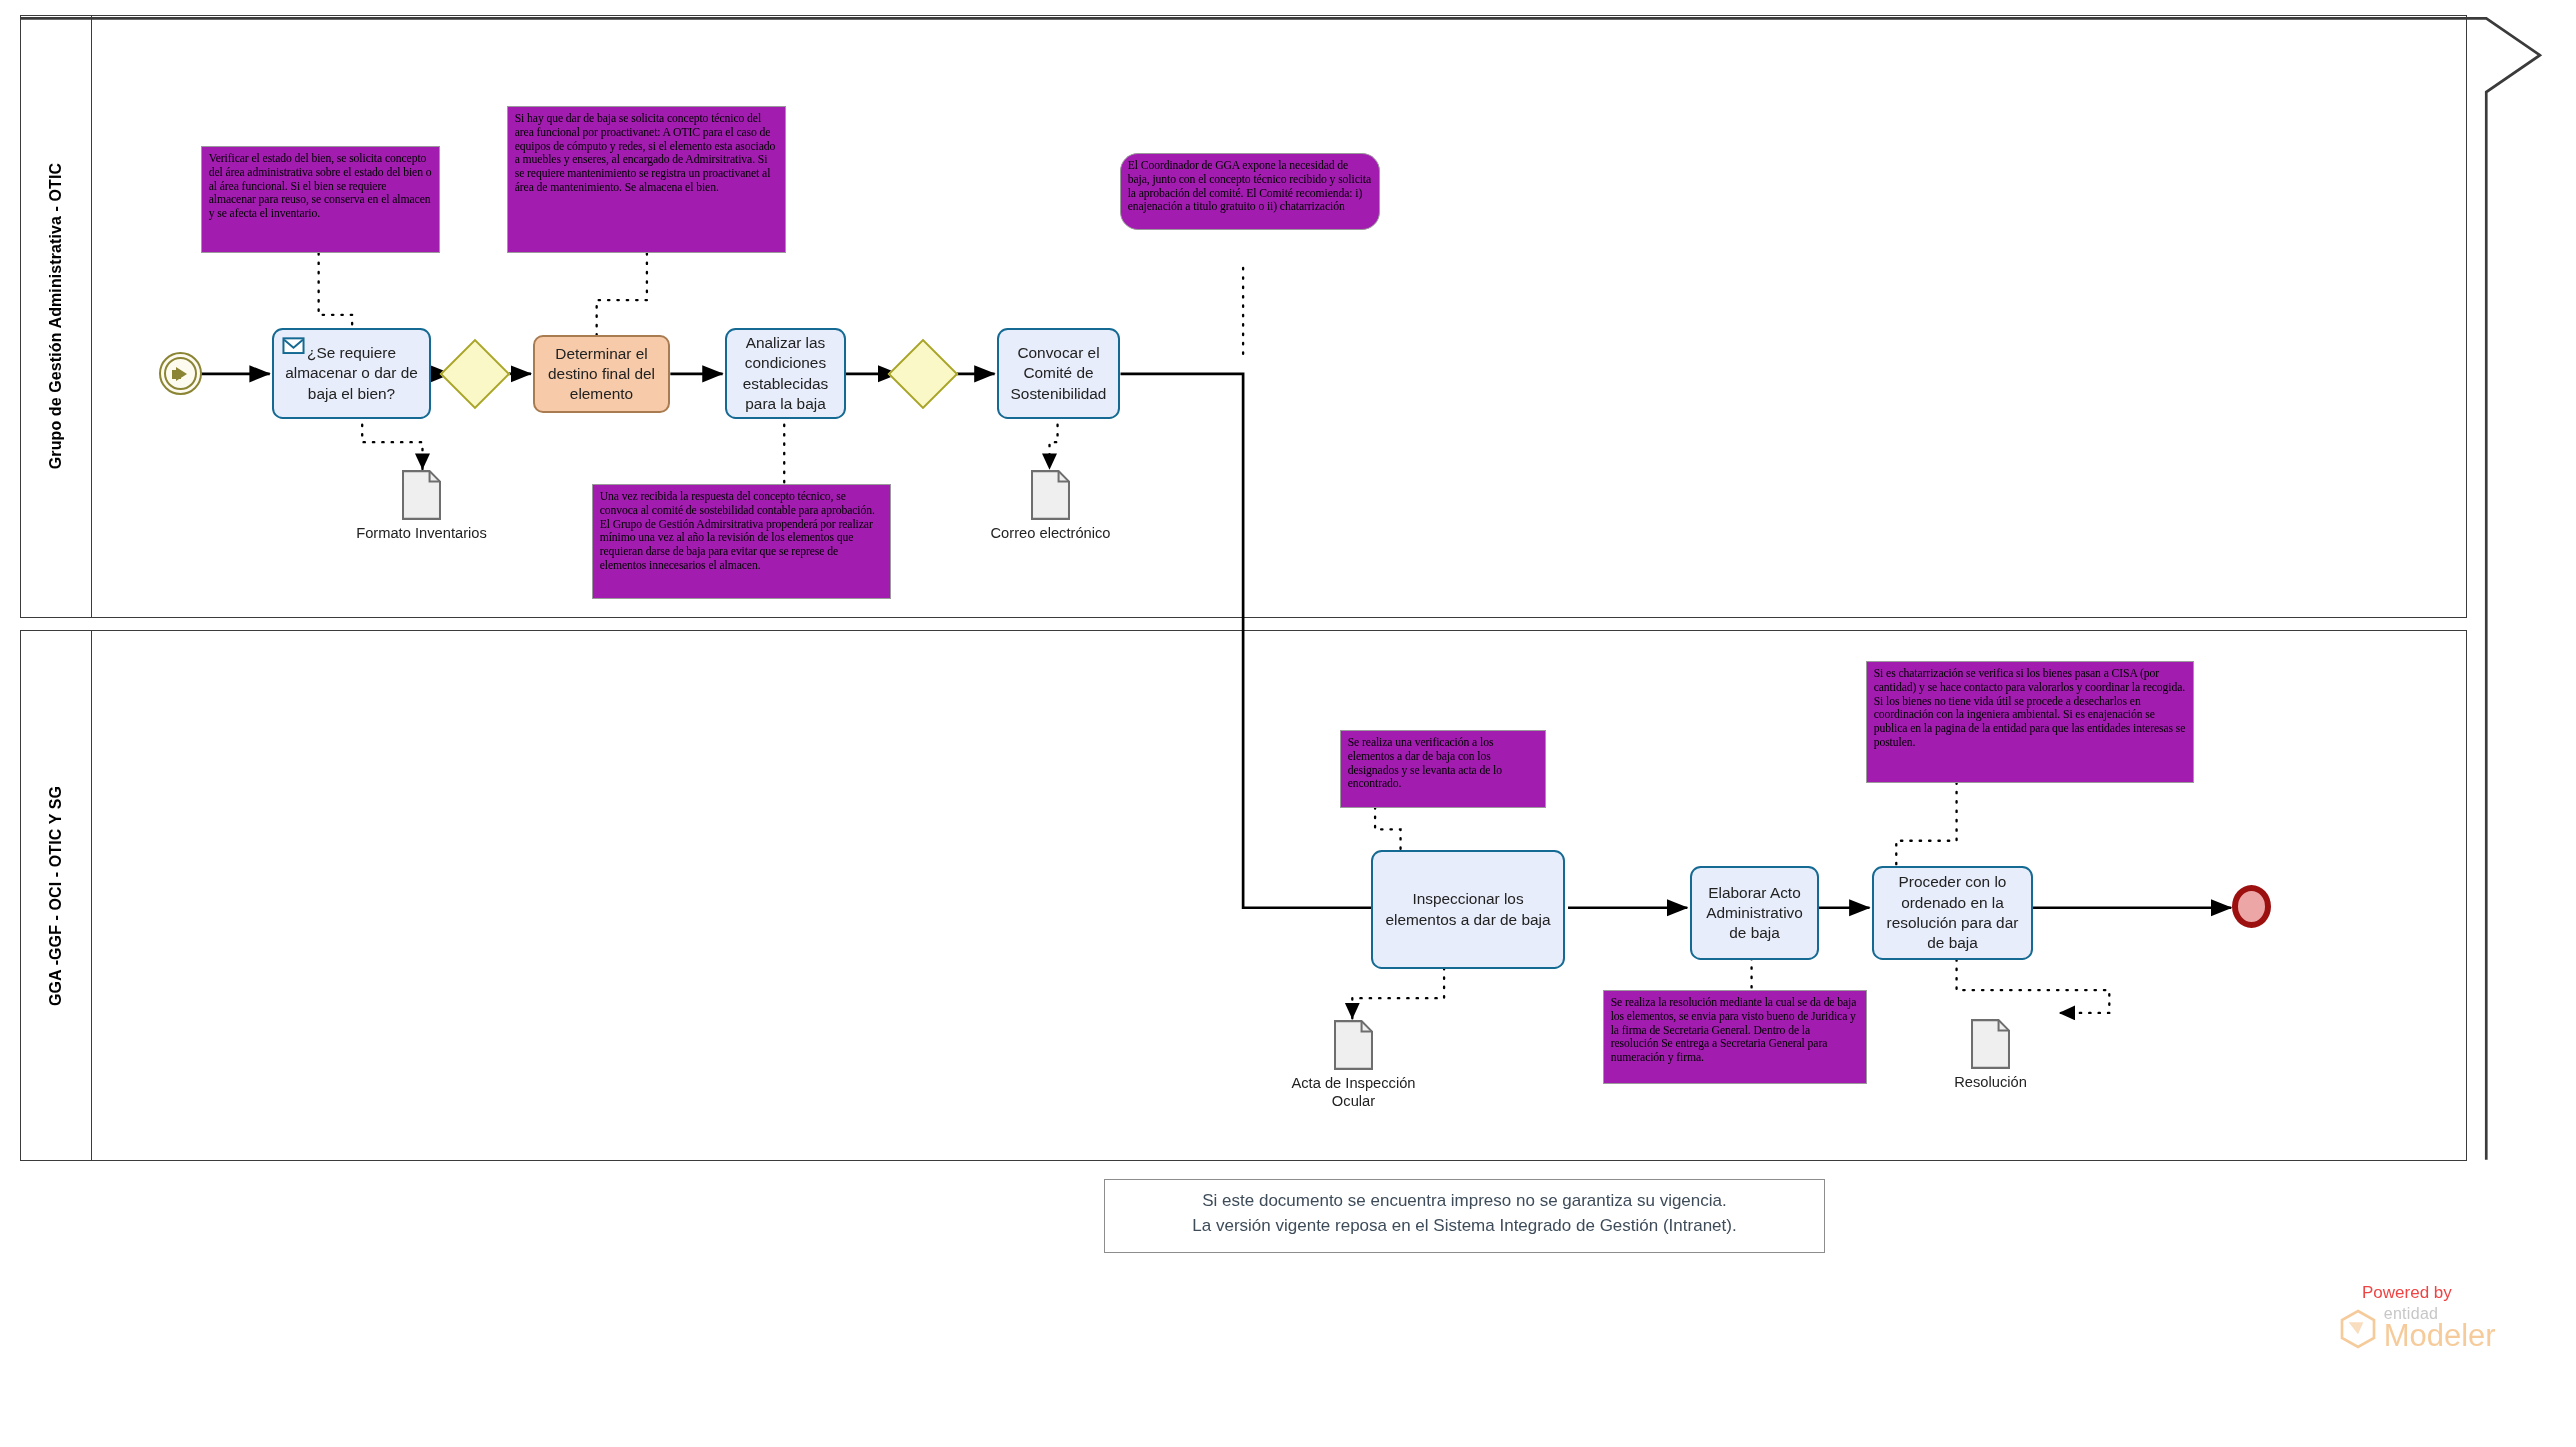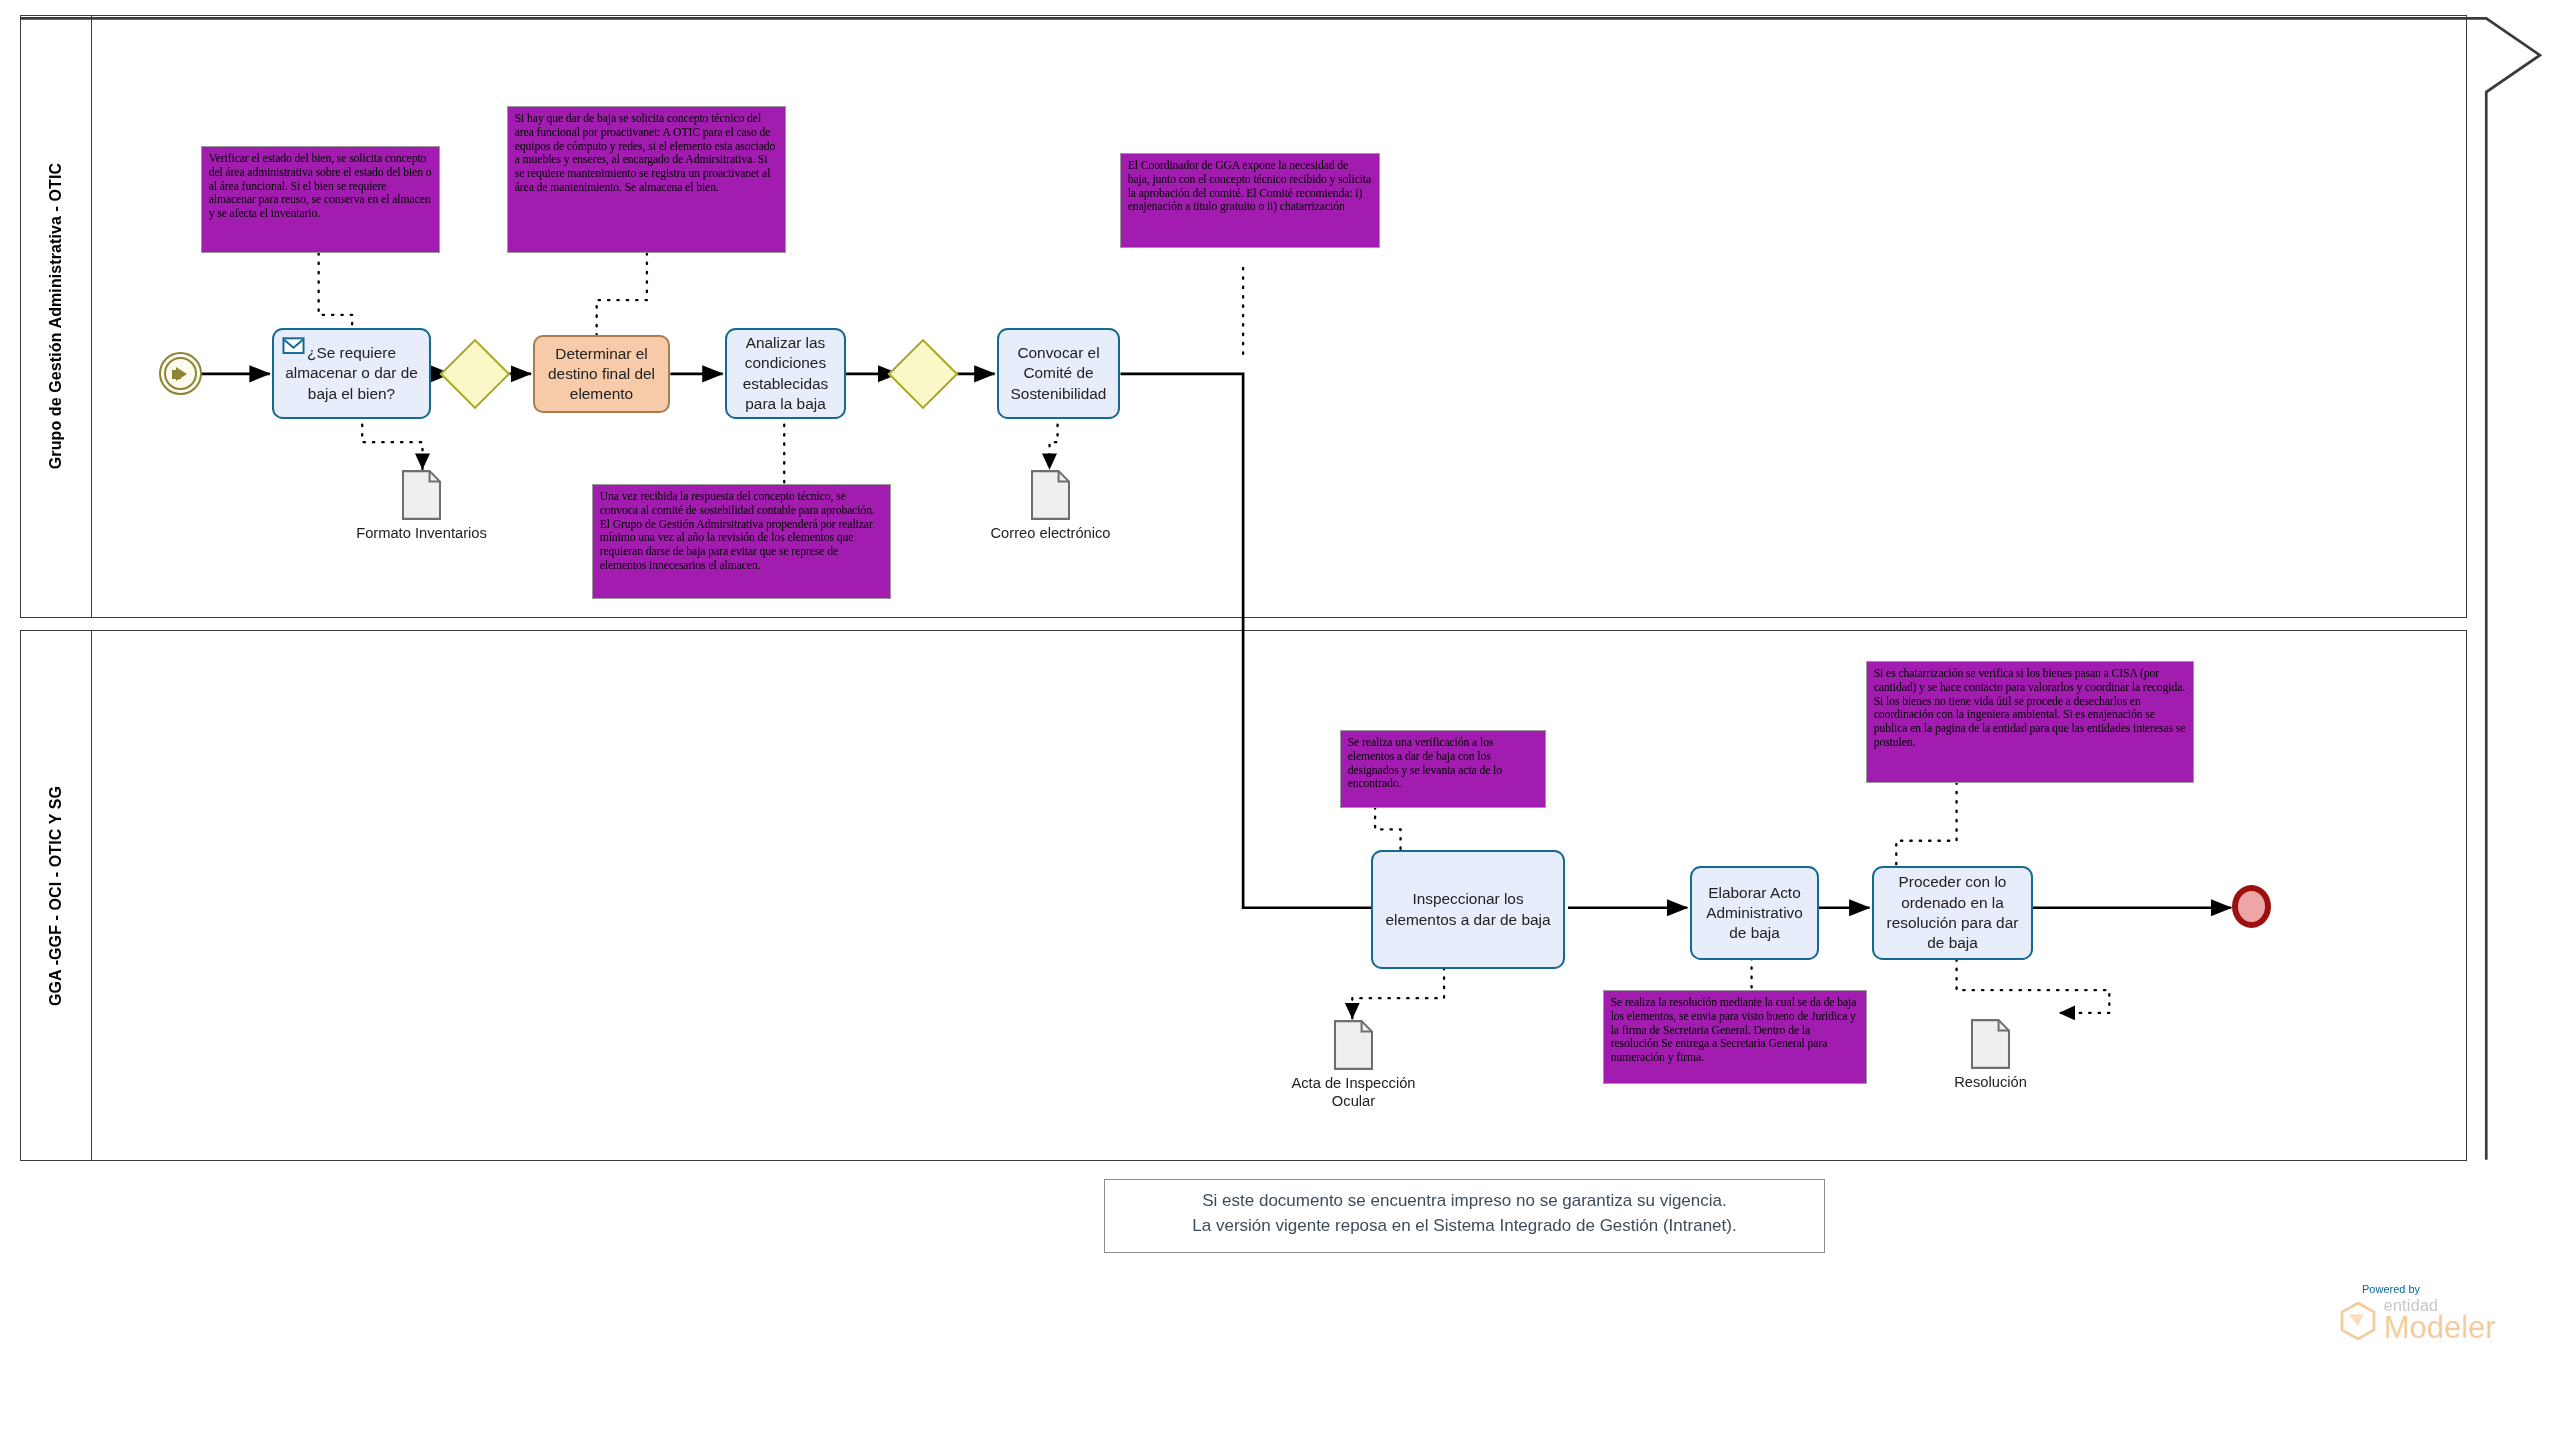--- a/index.html
+++ b/index.html
@@ -206,22 +206,22 @@
 
   
   .watermark {
     position: absolute;
     left: 2339px;
     top: 1283px;
     width: 201px;
     color: #c9c9c9;
   }
   .watermark .powered {
-    font-size: 11px;
-    color: #0369a1;
+    font-size: 17px;
+    color: #ef4444;
     margin-left: 23px;
   }
   .watermark .logo-row {
     display: flex;
     align-items: center;
     margin-top: 2.7px;
   }
   .watermark .hexwrap { width: 38px; height: 40px; }
   .watermark .words { margin-left: 6.7px; }
   .watermark .bizagi {
@@ -348,21 +348,21 @@
   <div class="task" style="left:1872px; top:866px; width:161px; height:94px;">
     <span class="tlabel">Proceder con lo ordenado en la resolución para dar de baja</span>
   </div>
 
   <div class="end-event" style="left:2232px; top:885px;"></div>
 
   <div class="annotation" style="left:201px; top:146px; width:239px; height:107px;">Verificar el estado del bien, se solicita concepto del área administrativa sobre el estado del bien o al área funcional.  Si el bien se requiere almacenar para reuso, se conserva en el almacen y se afecta el inventario.</div>
 
   <div class="annotation" style="left:507px; top:106px; width:279px; height:147px;">Si hay que dar de baja se solicita concepto técnico del area funcional por proactivanet: A OTIC para el caso de equipos de cómputo y redes, si el elemento esta asociado a muebles y enseres, al encargado de Admirsitrativa. Si se requiere mantenimiento se registra un proactivanet al área de mantenimiento. Se almacena el bien.</div>
 
-  <div class="annotation" style="left:1120px; top:153px; width:260px; height:95px;">El Coordinador de GGA expone la necesidad de baja, junto con el concepto técnico recibido y solicita la aprobación del comité. El Comité recomienda: i) enajenación a titulo gratuito o ii) chatarrización</div>
+  <div class="annotation" style="left:1120px; top:153px; width:260px; height:77px;border-radius:18px;">El Coordinador de GGA expone la necesidad de baja, junto con el concepto técnico recibido y solicita la aprobación del comité. El Comité recomienda: i) enajenación a titulo gratuito o ii) chatarrización</div>
 
   <div class="annotation" style="left:592px; top:484px; width:299px; height:115px;">Una vez recibida la respuesta del concepto técnico, se convoca al comité de sostebilidad contable para aprobación.  El Grupo de Gestión Admirsitrativa propenderá por realizar mínimo una vez al año la revisión de los elementos que requieran darse de baja para evitar que se represe de elementos innecesarios el almacen.</div>
 
   <div class="annotation" style="left:1340px; top:730px; width:206px; height:78px;">Se realiza una verificación a los elementos a dar de baja con los designados y se levanta acta de lo encontrado.</div>
 
   <div class="annotation" style="left:1866px; top:661px; width:328px; height:122px;">Si es chatarrización se verifica si los bienes pasan a CISA (por cantidad) y se hace contacto para valorarlos y coordinar la recogida.  Si los bienes no tiene vida útil se procede a desecharlos en coordinación con la ingeniera ambiental.   Si es enajenación se publica en la pagina de la entidad para que las entidades interesas se postulen.</div>
 
   <div class="annotation" style="left:1603px; top:990px; width:264px; height:94px;">Se realiza la resolución mediante la cual se da de baja los elementos, se envia para visto bueno de Juridica y la firma de Secretaria General.  Dentro de la resolución Se entrega a Secretaria General para numeración y firma.</div>
 
   <div class="data-object" style="left:402px; top:470px;">

